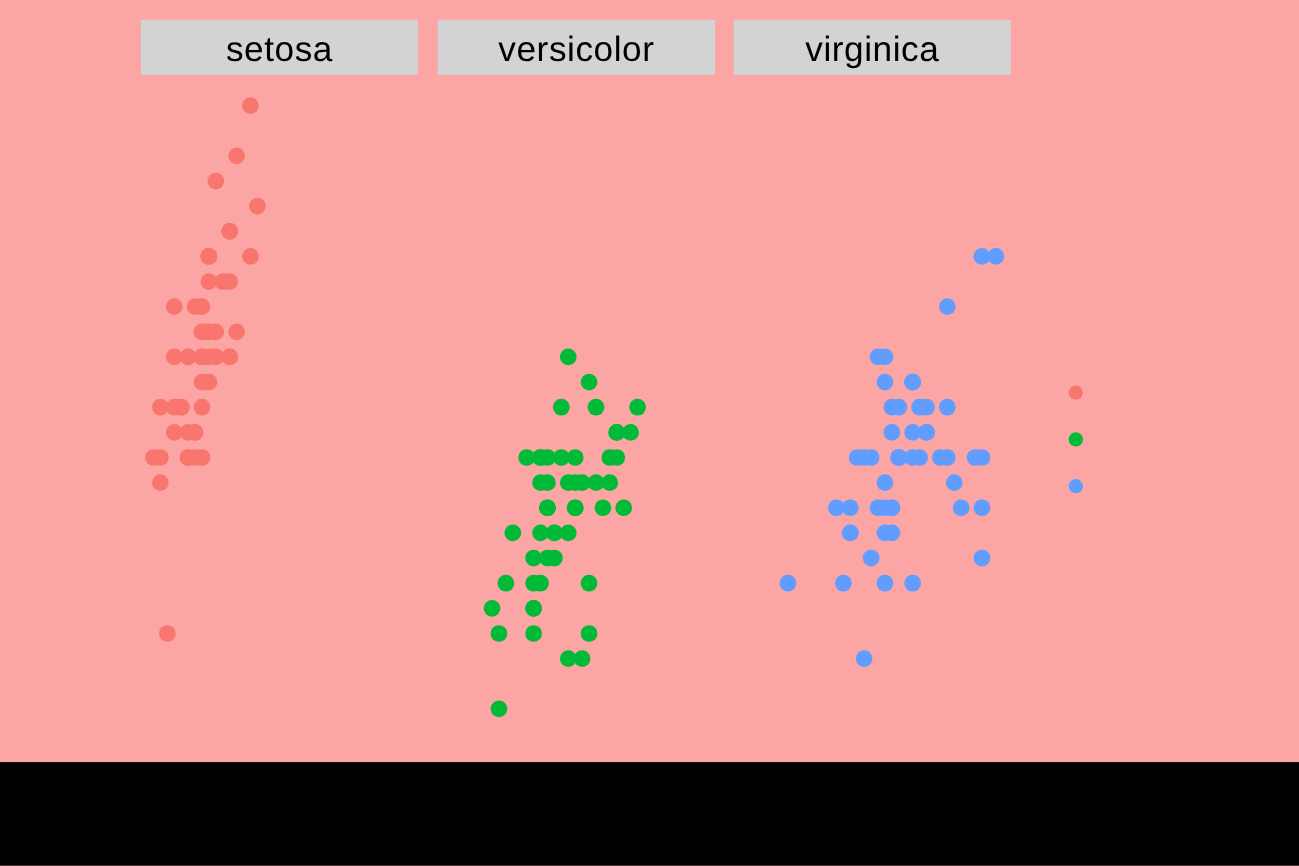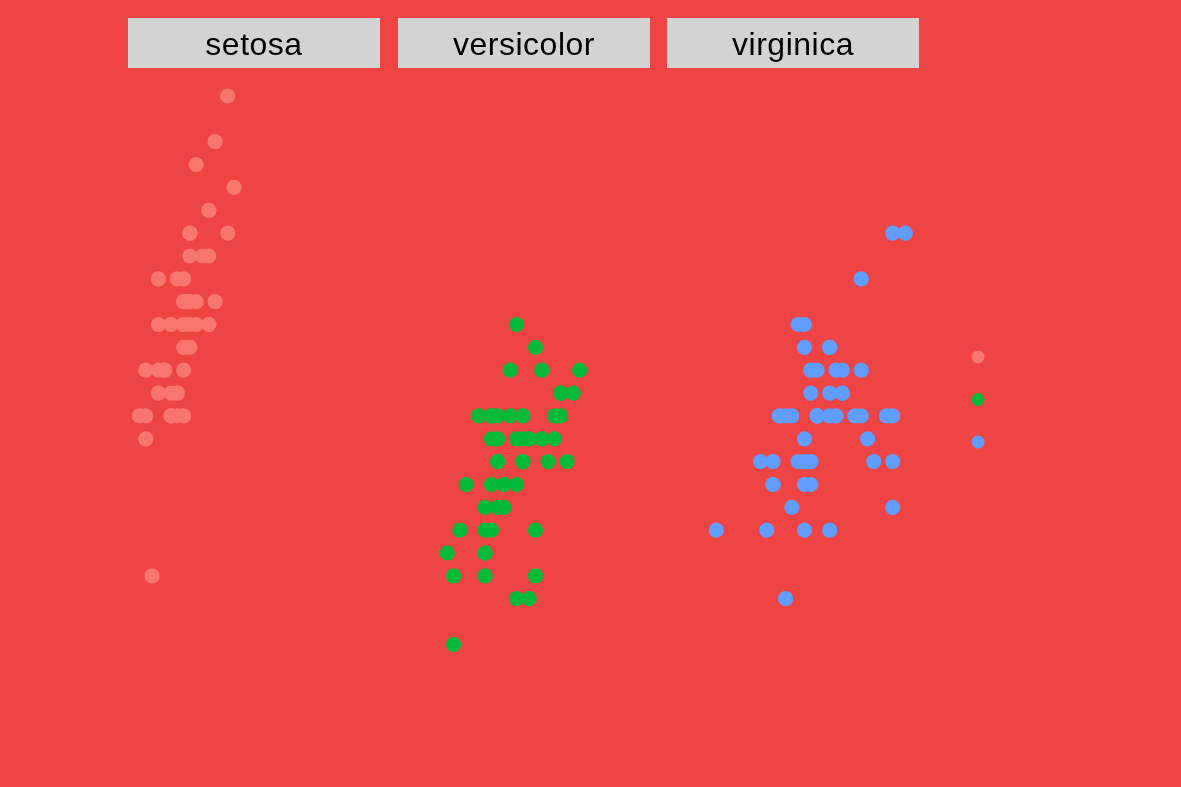--- a/index.html
+++ b/index.html
@@ -1,20 +1,20 @@
 <!DOCTYPE html>
 <html><head>
 <meta charset="utf-8">
 <style>
   html, body { margin: 0; padding: 0; background: #000000; }
   .canvas {
     position: relative;
     width: 1181px;
-    height: 787px;
-    background: #ef4444;
+    height: 693px;
+    background: #fca5a5;
     overflow: hidden;
     font-family: "Liberation Sans", sans-serif;
   }
   svg { display: block; }
   .strip-rect { stroke: none; }
   .strip-label {
     font-family: "Liberation Sans", sans-serif;
     font-size: 32px;
     fill: #000000;
     text-anchor: middle;

